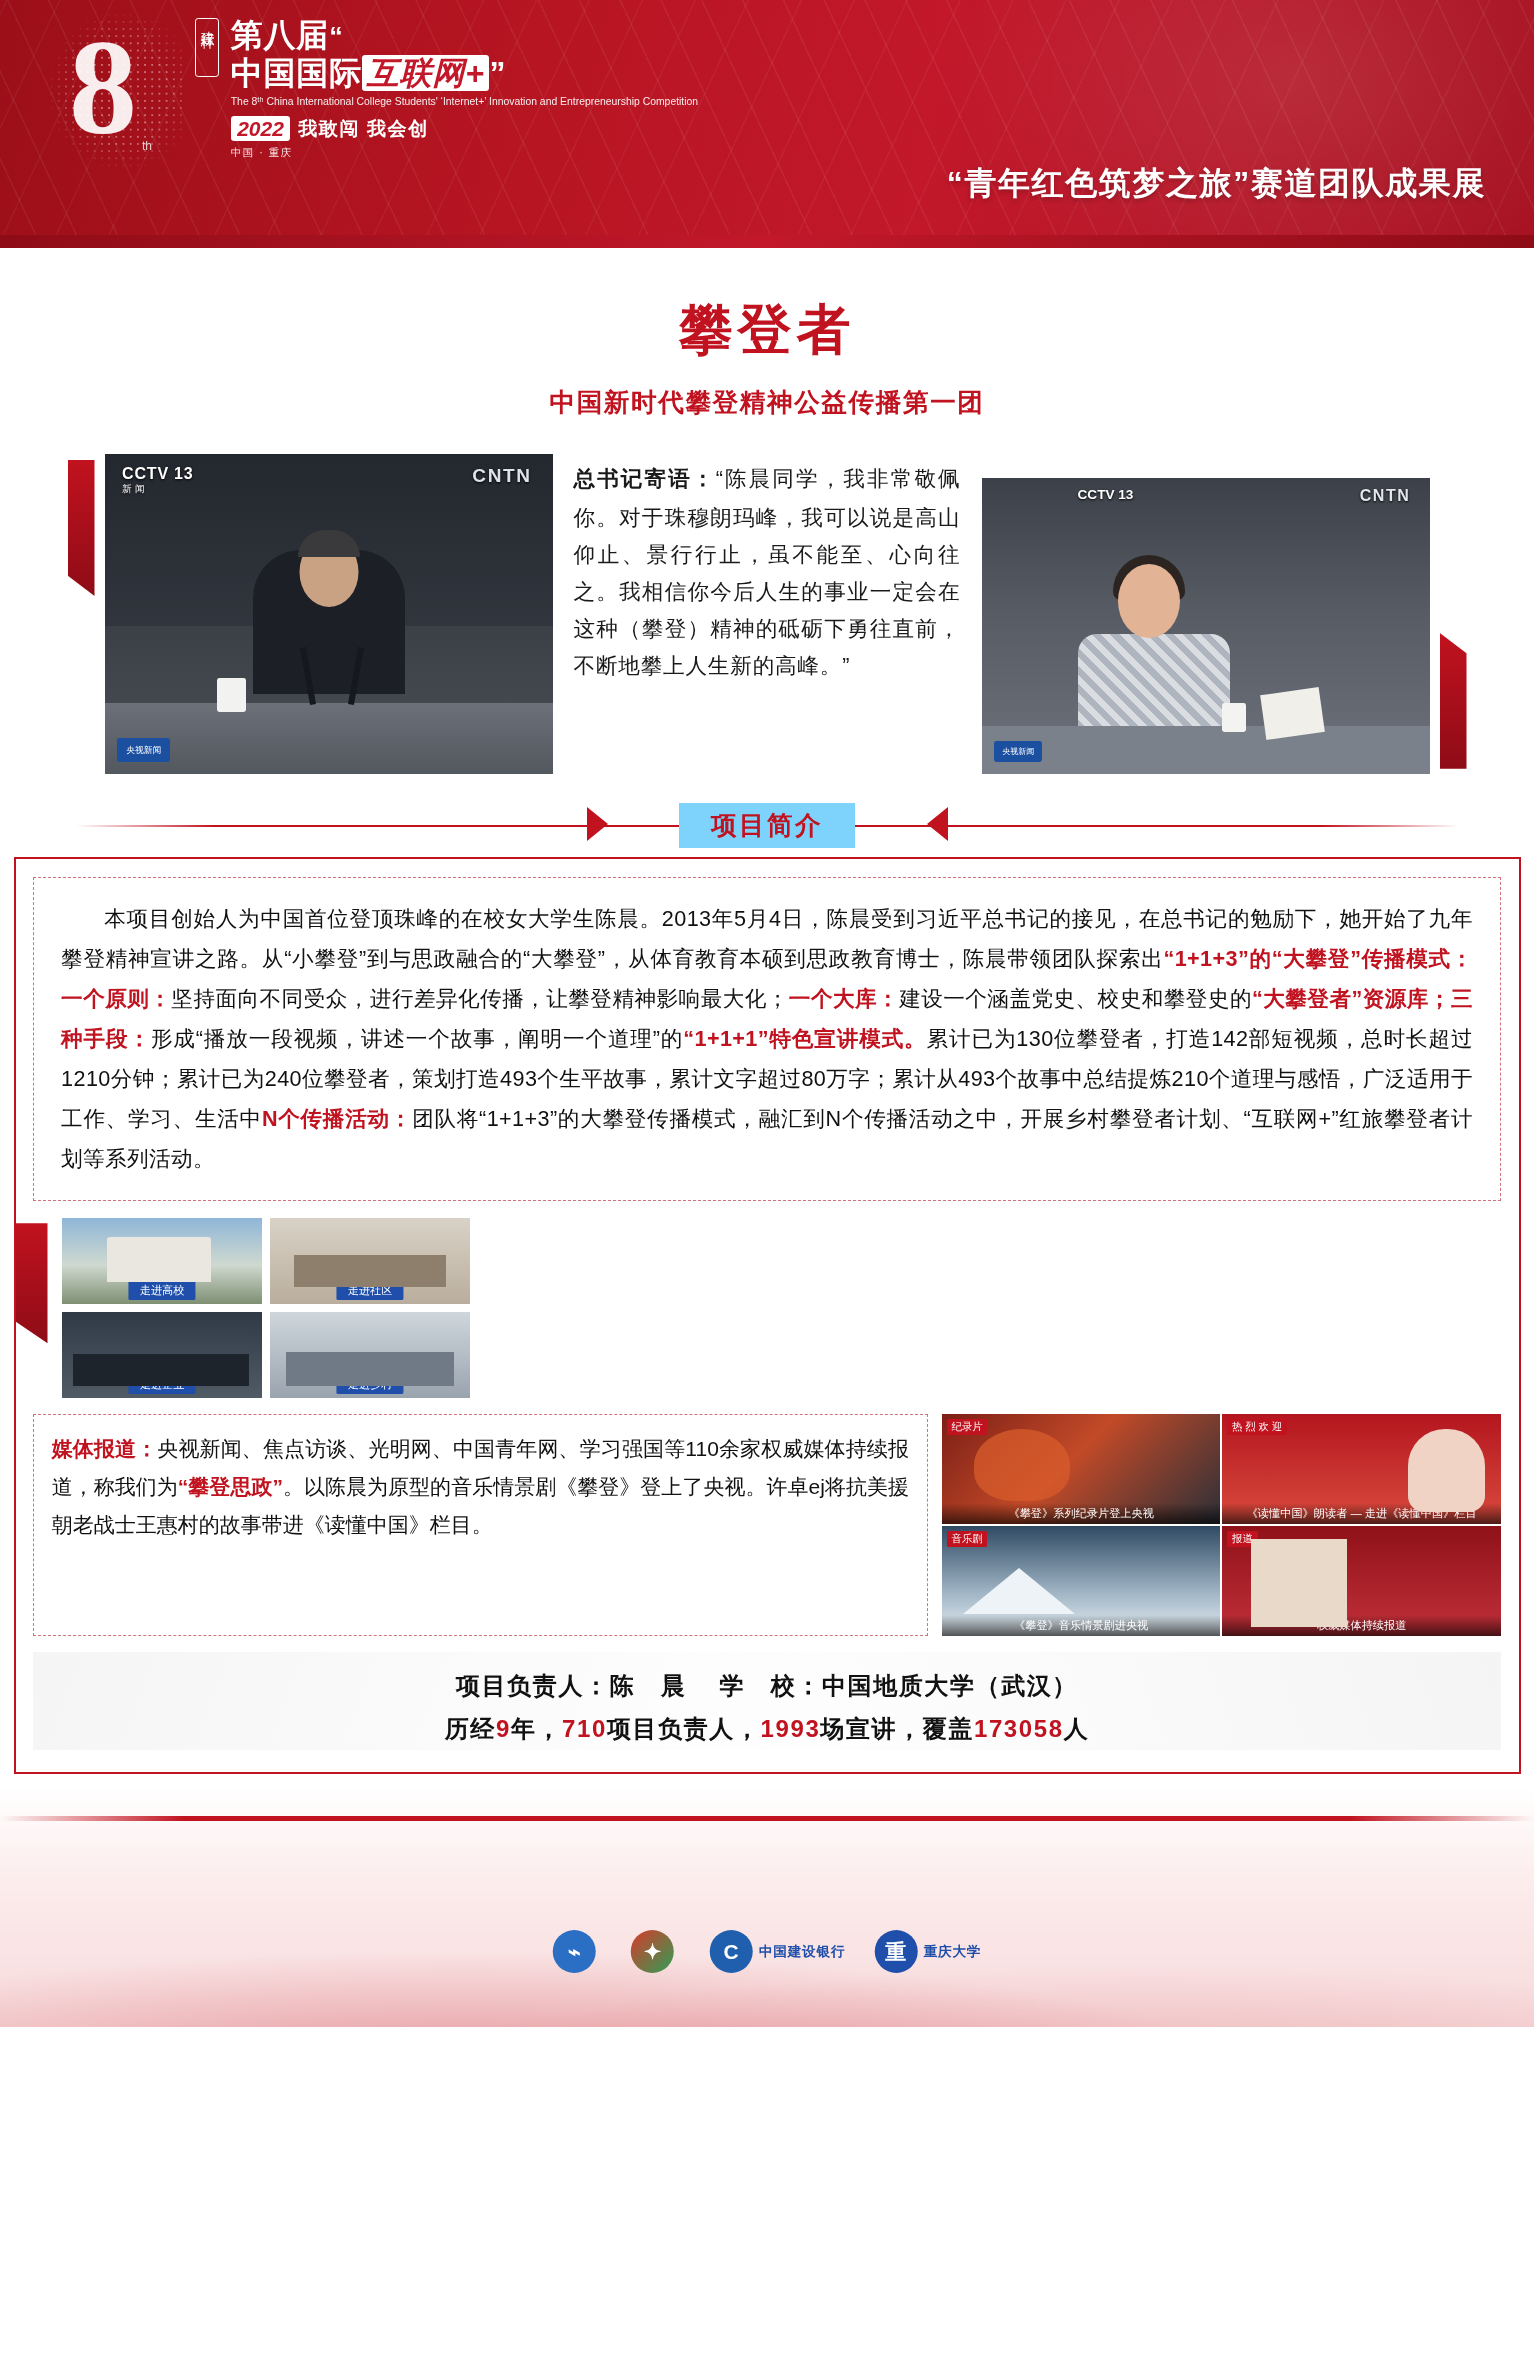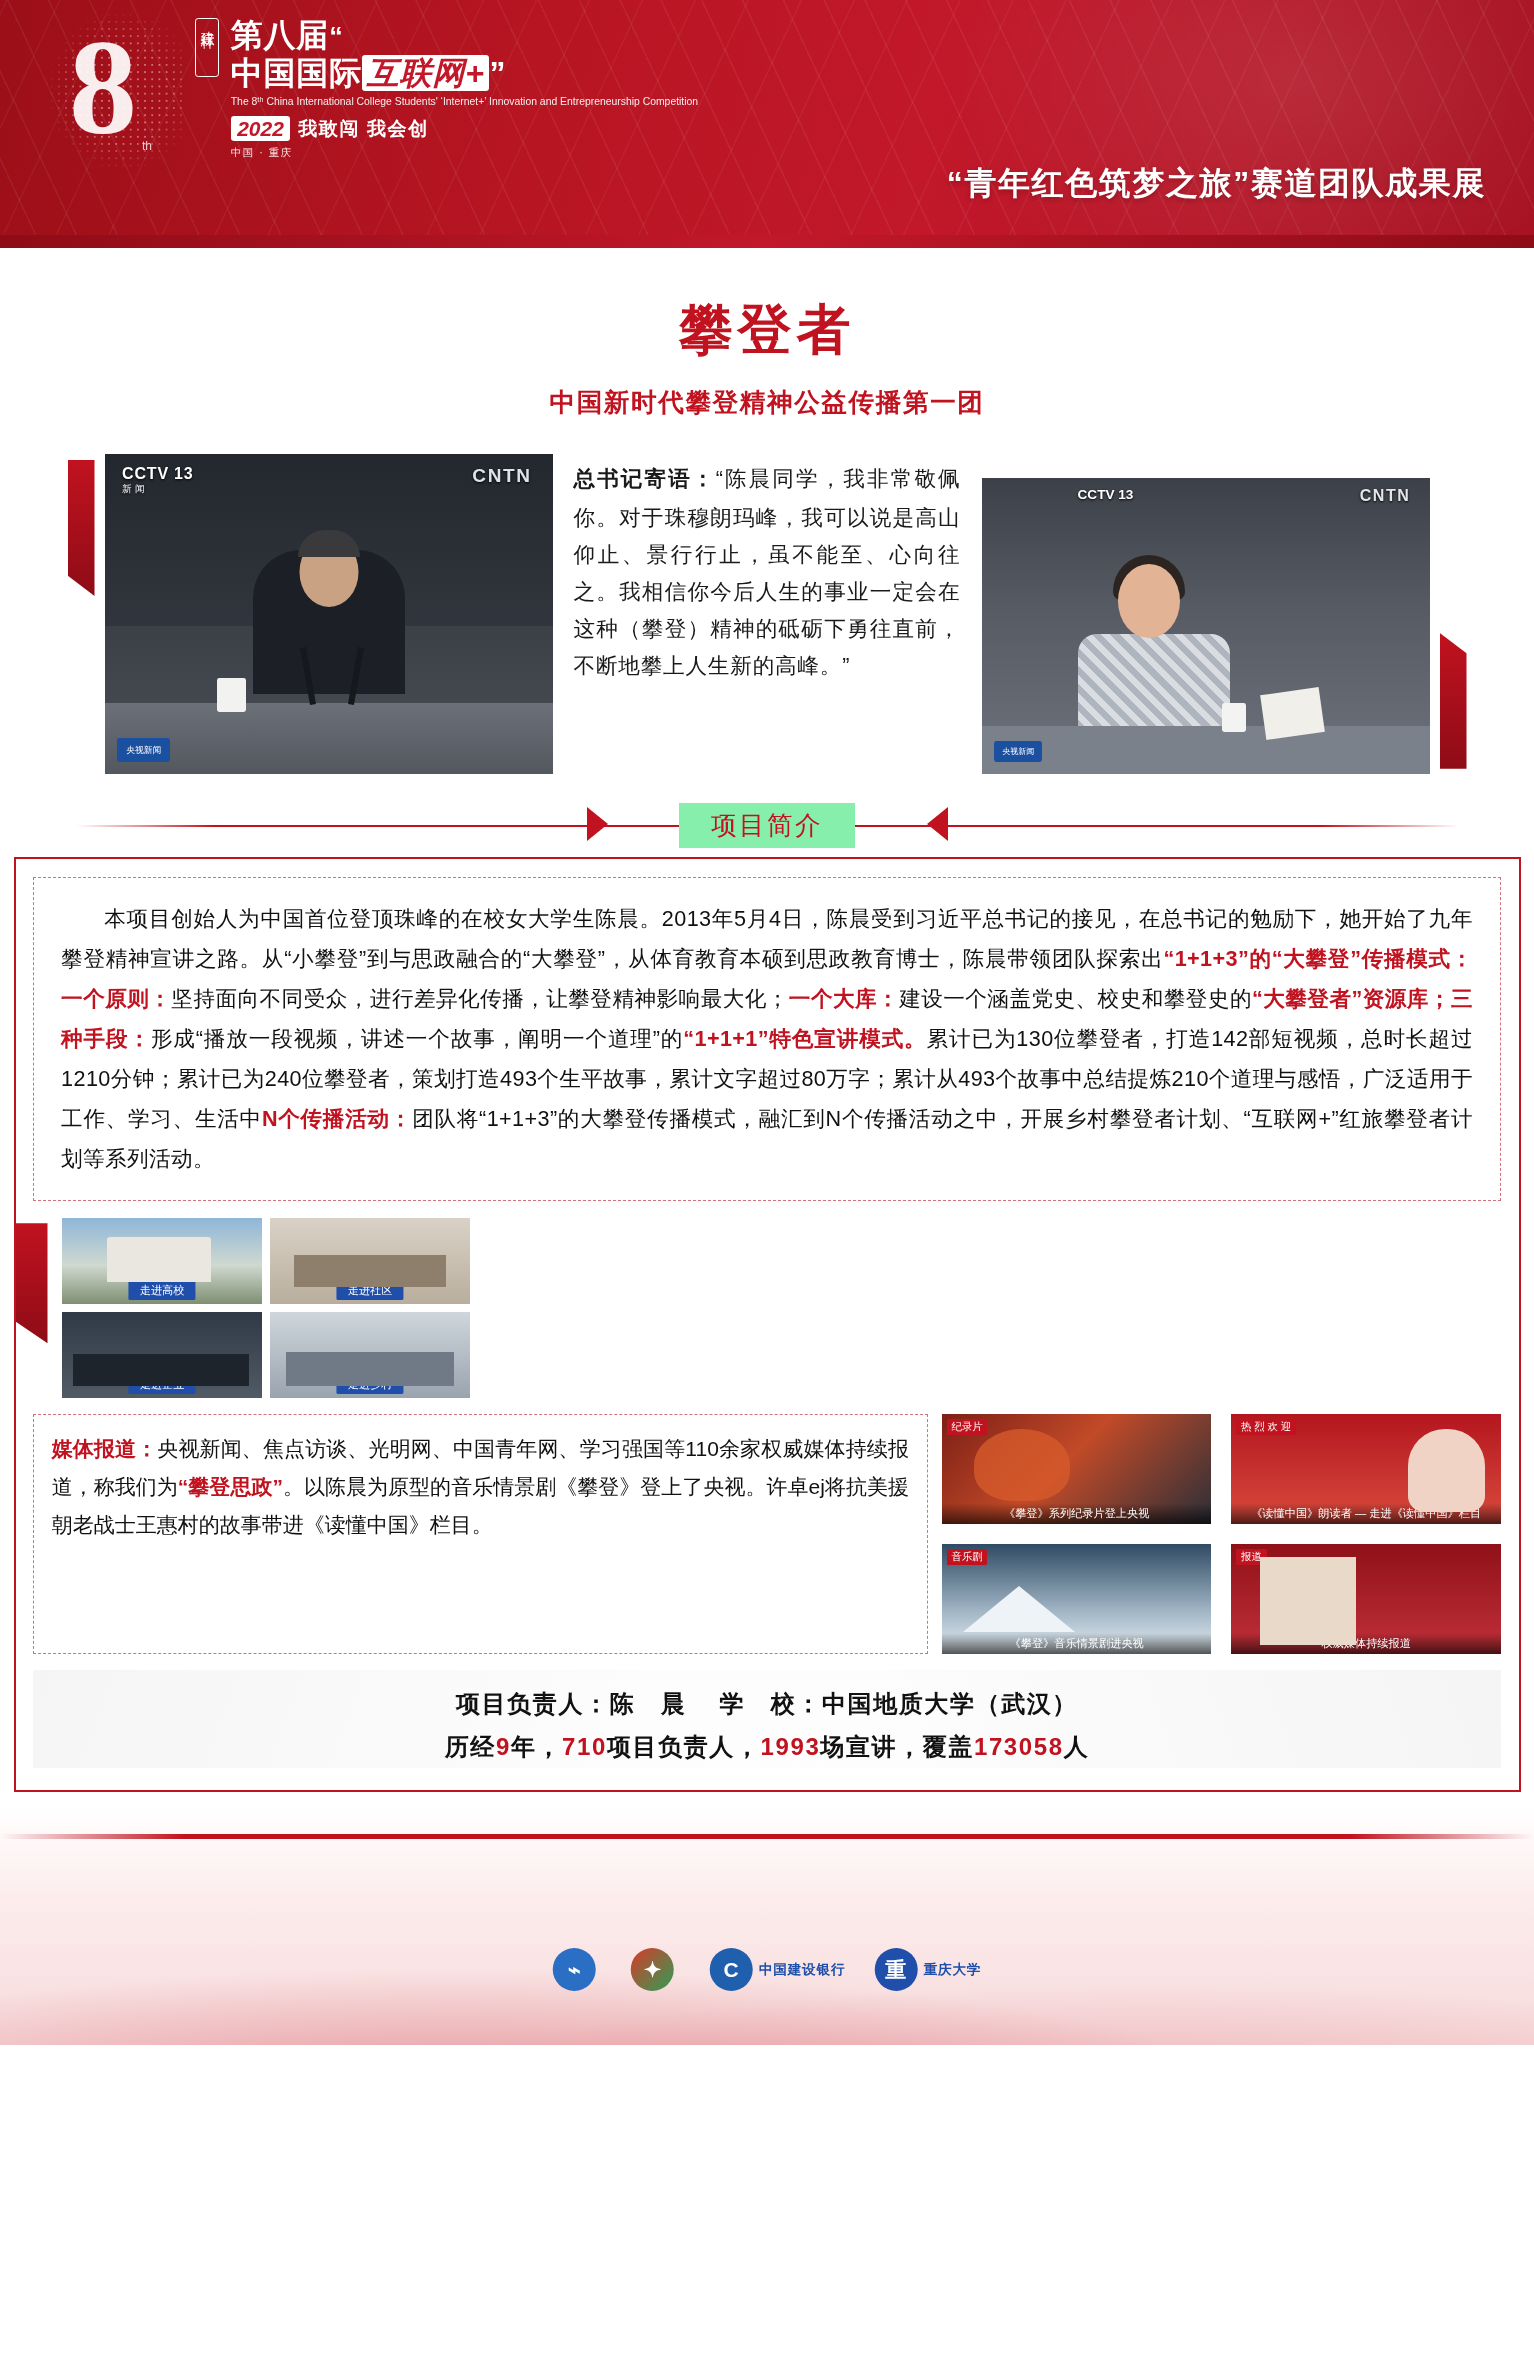--- a/index.html
+++ b/index.html
@@ -235,24 +235,24 @@
   }
   .section-banner .bar {
     position: absolute;
     left: 0; right: 0; top: 50%;
     height: 1.6px;
     background: linear-gradient(90deg, rgba(193,18,31,0) 0%, #c1121f 10%, #c1121f 90%, rgba(193,18,31,0) 100%);
   }
   .section-banner .plate {
     position: absolute;
     left: 50%; top: 0; transform: translateX(-50%);
-    background: #86efac;
+    background: #7dd3fc;
     padding: 0 32px;
     font-size: 25.6px;
-    font-weight: normal;
+    font-weight: bold;
     color: #c1121f;
     line-height: 45px;
     letter-spacing: 2.4px;
   }
   .section-banner .tri-l, .section-banner .tri-r {
     position: absolute; top: 4.8px;
     width: 0; height: 0;
     border-top: 17.6px solid transparent;
     border-bottom: 17.6px solid transparent;
   }
@@ -359,21 +359,21 @@
     line-height: 38px;
     color: #111;
     text-align: justify;
   }
   .media-grid {
     width: 559px;
     flex: none;
     display: grid;
     grid-template-columns: 1fr 1fr;
     grid-template-rows: 1fr 1fr;
-    gap: 20px;
+    gap: 2px;
   }
   .mthumb { position: relative; overflow: hidden; height: 110px; }
   .mthumb .mcap {
     position: absolute; left: 0; bottom: 0; width: 100%;
     font-size: 11.2px; color: #fff;
     background: linear-gradient(180deg, rgba(0,0,0,0), rgba(0,0,0,.65));
     padding: 3.2px 6.4px;
     text-align: center;
     white-space: nowrap; overflow: hidden; text-overflow: ellipsis;
   }

